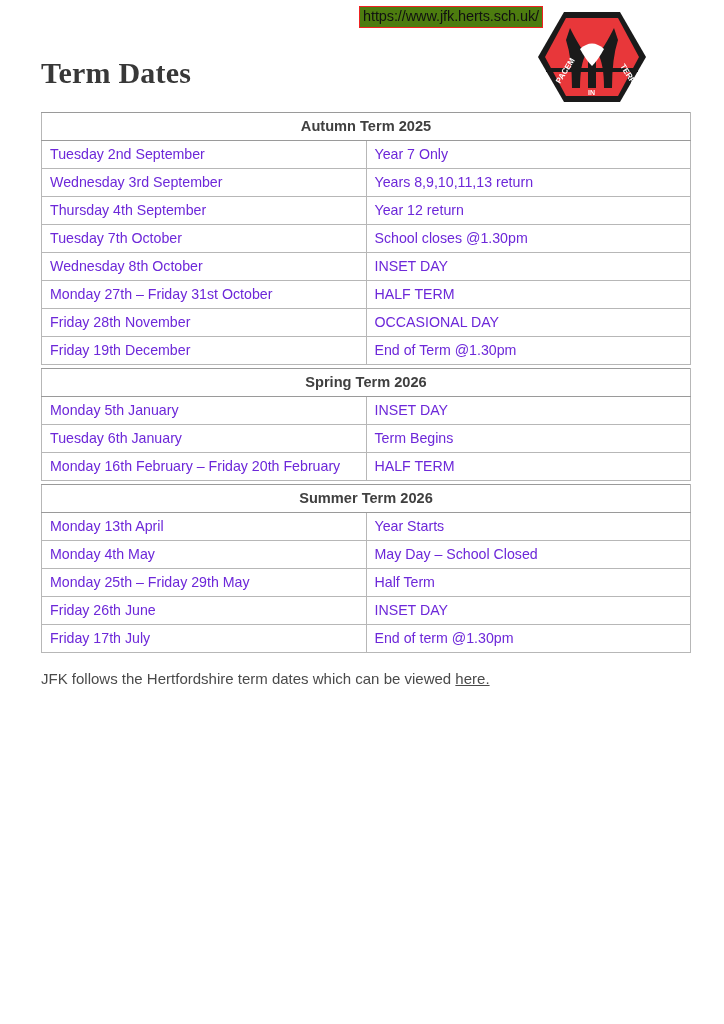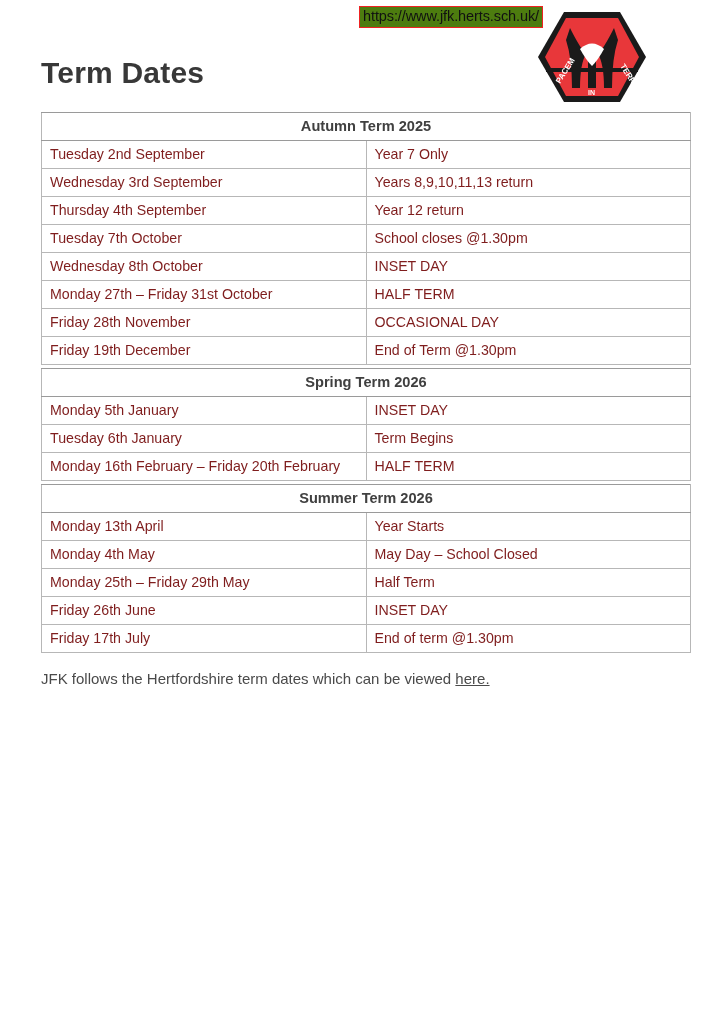--- a/index.html
+++ b/index.html
@@ -41,21 +41,21 @@
     height: 98px;
   }
   .logo svg { display: block; width: 100%; height: 100%; }
 
   
   .page-title {
     position: absolute;
     left: 41px;
     top: 55px;
     margin: 0;
-    font-family: Liberation Sans, sans-serif;
+    font-family: Liberation Serif, serif;
     font-weight: bold;
     font-size: 30px;
     line-height: 1.2;
     color: #383838;
     letter-spacing: 0.2px;
   }
 
   
   .term-table {
     position: absolute;
@@ -64,21 +64,21 @@
     width: 650px;
     border-collapse: collapse;
     table-layout: fixed;
   }
   .term-table td {
     border: 1px solid #b7b7b7;
     padding: 0 8px;
     height: 27px;
     font-size: 14.2px;
     line-height: 27px;
-    color: #7f1d1d;
+    color: #6d28d9;
     white-space: nowrap;
     overflow: hidden;
   }
   .term-table td.section-head {
     text-align: center;
     font-weight: bold;
     font-size: 14.6px;
     color: #404040;
     border-left: 1px solid #b7b7b7;
     border-right: 1px solid #b7b7b7;

